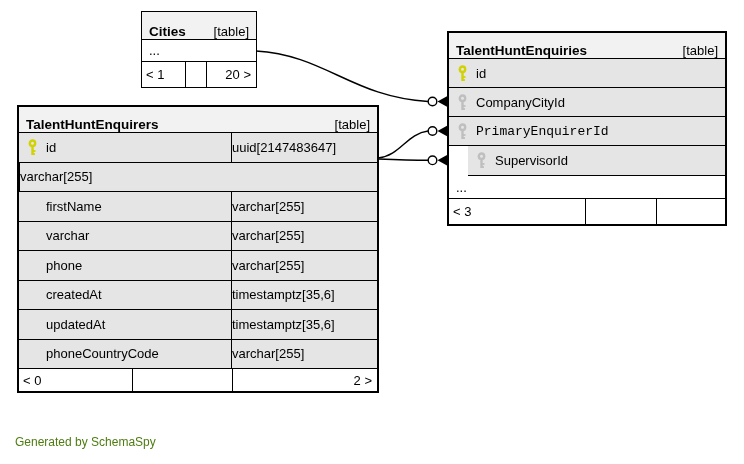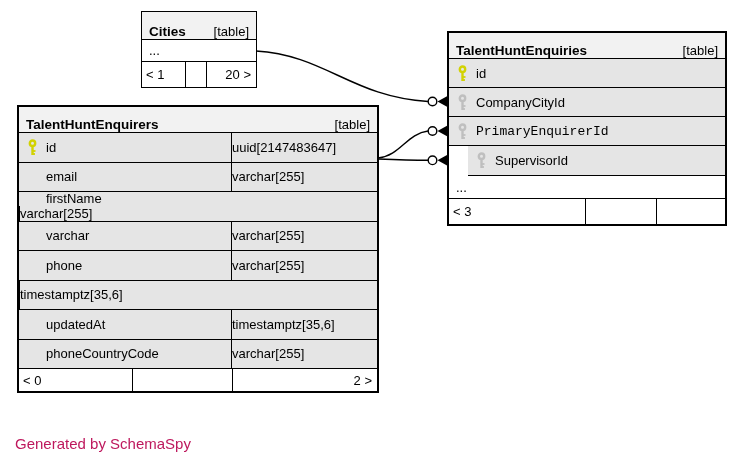--- a/index.html
+++ b/index.html
@@ -85,22 +85,22 @@
     white-space: nowrap;
     overflow: hidden;
   }
   .foot-cell.l { padding-left: 4px; justify-content: flex-start; }
   .foot-cell.r { padding-right: 5px; justify-content: flex-end; }
   .foot-cell.bdr { border-right: 1px solid #000; }
   #footer-note {
     position: absolute;
     left: 15px;
     top: 435px;
-    font-size: 15px;
-    color: #be185d;
+    font-size: 12px;
+    color: #4d7c0f;
     z-index: 1;
   }
   .conn-line { fill: none; stroke: #000; stroke-width: 1.4; }
   .conn-dot { fill: #fff; stroke: #000; stroke-width: 1.4; }
   .conn-arrow { fill: #000; stroke: none; }
 </style>
 </head>
 <body>
 
 <div id="canvas">
@@ -223,28 +223,24 @@
             <line x1="5.5" y1="12" x2="8.5" y2="12" stroke="currentColor" stroke-width="1.8"></line>
             <line x1="5.5" y1="15" x2="8" y2="15" stroke="currentColor" stroke-width="1.8"></line>
           </svg>
         </span>
         <span>id</span>
       </div>
       <div class="col-type" style="width:146px;">uuid[2147483647]</div>
     </div>
 
     <div class="tbl-row" style="height:29.5px;">
-      <div class="col-name">
-        <span class="key-slot"></span>
-        <span>email</span>
-      </div>
-      <div class="col-type" style="width:146px;">varchar[255]</div>
-    </div>
-
-    <div class="tbl-row" style="height:29.5px;flex-direction:column;">
+      <div class="col-type" style="width:146px;">varchar[255]</div>
+    </div>
+
+    <div class="tbl-row" style="height:29.5px;">
       <div class="col-name">
         <span class="key-slot"></span>
         <span>firstName</span>
       </div>
       <div class="col-type" style="width:146px;">varchar[255]</div>
     </div>
 
     <div class="tbl-row" style="height:29.5px;">
       <div class="col-name">
         <span class="key-slot"></span>
@@ -255,20 +251,24 @@
 
     <div class="tbl-row" style="height:29.5px;">
       <div class="col-name">
         <span class="key-slot"></span>
         <span>phone</span>
       </div>
       <div class="col-type" style="width:146px;">varchar[255]</div>
     </div>
 
     <div class="tbl-row" style="height:29.5px;">
+      <div class="col-name">
+        <span class="key-slot"></span>
+        <span>createdAt</span>
+      </div>
       <div class="col-type" style="width:146px;">timestamptz[35,6]</div>
     </div>
 
     <div class="tbl-row" style="height:29.5px;">
       <div class="col-name">
         <span class="key-slot"></span>
         <span>updatedAt</span>
       </div>
       <div class="col-type" style="width:146px;">timestamptz[35,6]</div>
     </div>

